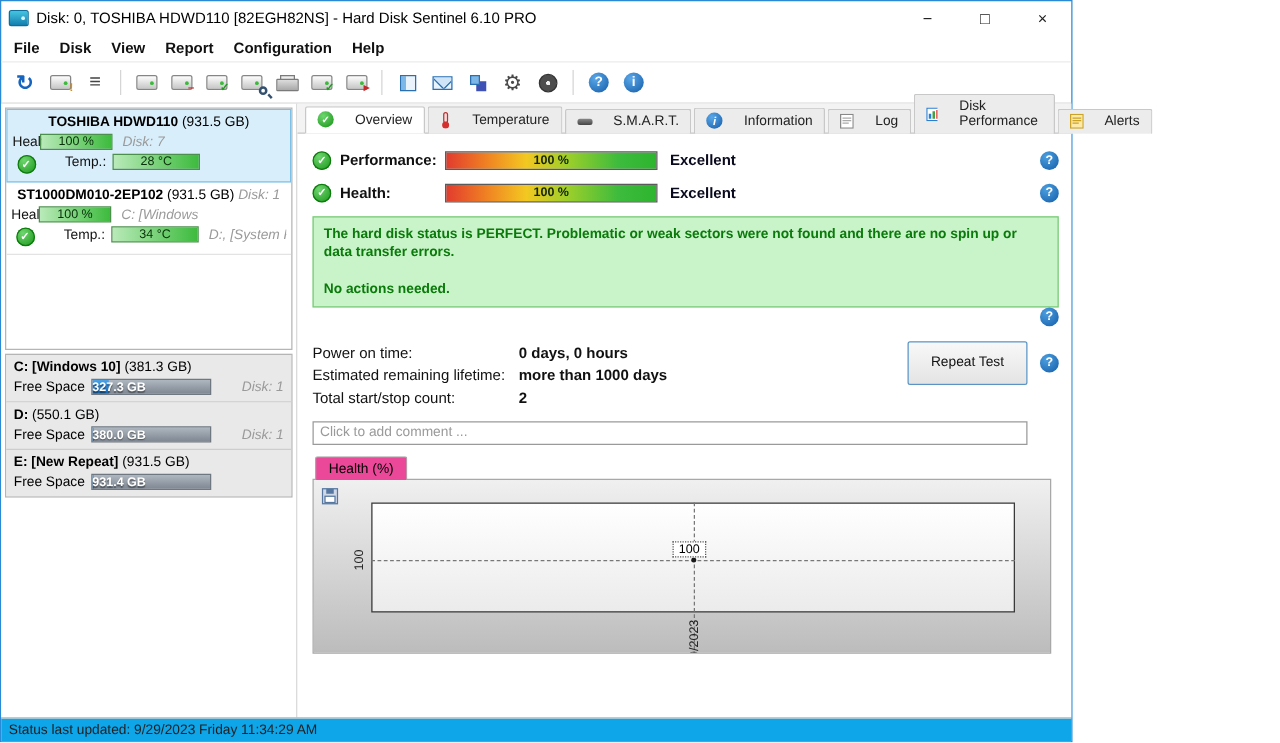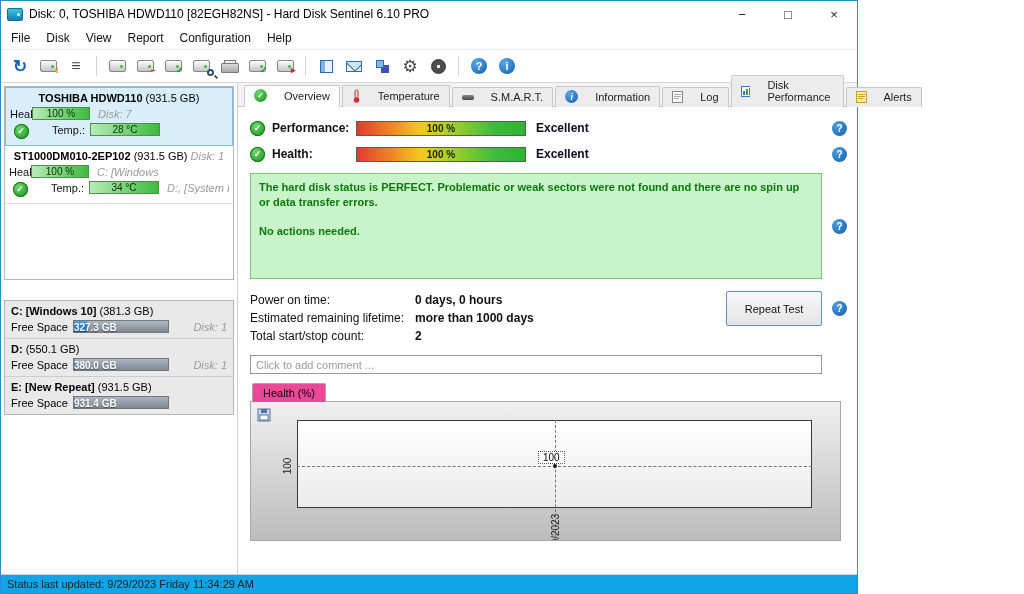--- a/index.html
+++ b/index.html
@@ -8,21 +8,21 @@
   .window { position:absolute; left:0; top:0; width:858px; height:594px; border:1px solid #2a8ad4; background:#fff; display:flex; flex-direction:column; }
 
   
   .titlebar { height:26px; flex:0 0 auto; display:flex; align-items:center; padding-left:6px; font-size:12px; color:#000; }
   .title-icon { width:16px; height:13px; border-radius:2px; background:linear-gradient(#45c3e0,#147fae); border:1px solid #0f6e99; margin-right:6px; position:relative; }
   .title-icon::after { content:""; position:absolute; right:2px; top:4px; width:3px; height:3px; border-radius:50%; background:#d8f6ff; }
   .win-controls { margin-left:auto; display:flex; height:100%; }
   .win-btn { width:46px; height:100%; border:none; background:transparent; font-size:13px; color:#222; display:flex; align-items:center; justify-content:center; font-family:"Liberation Sans",sans-serif; }
 
   
-  .menubar { height:22px; flex:0 0 auto; display:flex; align-items:center; font-size:12px; padding-left:2px; }
+  .menubar { height:22px; flex:0 0 auto; display:flex; align-items:center; font-size:12px; padding-left:2px;font-weight:bold; }
   .menu-item { padding:2px 8px; color:#111; }
 
   
   .toolbar { height:34px; flex:0 0 auto; display:flex; align-items:center; padding:0 6px; gap:2px; border-top:1px solid #ececec; border-bottom:1px solid #d7d7d7; }
   .tb { width:26px; height:26px; display:flex; align-items:center; justify-content:center; position:relative; }
   .tb-sep { width:1px; height:20px; background:#d5d5d5; margin:0 5px; }
   .glyph-refresh { color:#1565c0; font-size:17px; font-weight:bold; }
   .glyph-lines { color:#444; font-size:16px; }
   .drive { position:relative; width:17px; height:12px; border:1px solid #858585; border-radius:2px; background:linear-gradient(#fdfdfd,#c6c6c6); }
   .drive::after { content:""; position:absolute; right:2px; top:4px; width:3px; height:3px; border-radius:50%; background:#3cba3c; }
@@ -40,21 +40,21 @@
   .envelope::before { content:""; position:absolute; left:1px; top:-7px; width:12px; height:12px; transform:rotate(45deg); border:1px solid #2a6fb0; background:#cfe4f7; }
   .netwk { width:8px; height:8px; background:#7db7e8; border:1px solid #2a6fb0; box-shadow:5px 5px 0 #3f51b5; margin:-4px 0 0 -4px; }
   .glyph-gear { color:#4a4a4a; font-size:17px; }
   .cd { width:15px; height:15px; border-radius:50%; border:1px solid #333; background:radial-gradient(circle,#eee 0 18%,#4d4d4d 19% 100%); }
   .circle-ic { width:16px; height:16px; border-radius:50%; background:radial-gradient(circle at 35% 30%, #5aa7e8, #135ca8); color:#fff; font-size:11px; font-weight:bold; display:flex; align-items:center; justify-content:center; }
 
   
   .content { flex:1; display:flex; min-height:0; }
 
   
-  .sidebar { width:237px; flex:0 0 auto; border-right:1px solid #cfcfcf; padding:3px; display:flex; flex-direction:column; gap:20px; background:#fff; }
+  .sidebar { width:237px; flex:0 0 auto; border-right:1px solid #cfcfcf; padding:3px; display:flex; flex-direction:column; gap:3px; background:#fff; }
   .disk-list { border:1px solid #b5b5b5; height:194px; background:#fff; overflow:hidden; }
   .disk-card { padding:4px 4px 6px 4px; position:relative; border-bottom:1px solid #e3e3e3; }
   .disk-card.selected { background:#d9eefb; border:1px solid #7cc0e7; }
   .disk-title { text-align:center; font-size:11px; margin-bottom:3px; }
   .disk-title .nm { font-weight:bold; }
   .disk-title .rt { color:#9a9a9a; font-style:italic; }
   .disk-grid { display:grid; grid-template-columns:22px 58px 70px 1fr; row-gap:3px; align-items:center; font-size:11px; }
   .check-circle { width:15px; height:15px; border-radius:50%; background:radial-gradient(circle at 35% 30%, #6fd66f, #149114); box-shadow:inset 0 0 0 1px #0e7a0e; color:#fff; font-size:9px; font-weight:bold; display:flex; align-items:center; justify-content:center; }
   .dg-icon { grid-column:1; grid-row:2 / span 2; justify-self:center; }
   .dg-label { text-align:right; padding-right:5px; color:#111; }
@@ -80,21 +80,21 @@
   .t-check { width:13px; height:13px; border-radius:50%; background:radial-gradient(circle at 35% 30%, #6fd66f, #149114); color:#fff; font-size:8px; font-weight:bold; display:flex; align-items:center; justify-content:center; }
   .t-dash { width:12px; height:5px; border-radius:2px; background:linear-gradient(#888,#444); }
   .t-info { width:13px; height:13px; border-radius:50%; background:radial-gradient(circle at 35% 30%, #5aa7e8, #135ca8); color:#fff; font-size:9px; font-weight:bold; font-style:italic; display:flex; align-items:center; justify-content:center; }
 
   .overview-area { flex:1; padding:8px 10px 0 12px; display:flex; flex-direction:column; min-height:0; }
   .metric-row { display:flex; align-items:center; height:26px; font-size:12px; }
   .metric-label { font-weight:bold; width:84px; margin-left:7px; color:#111; }
   .gauge { width:170px; height:15px; border:1px solid #5a5a5a; background:linear-gradient(90deg,#e23b2e 0%,#ef7d23 18%,#f3c821 38%,#9ccf2a 58%,#3dbb3d 82%,#2eb52e 100%); font-size:10px; font-weight:bold; color:#13240a; display:flex; align-items:center; justify-content:center; }
   .rating { font-weight:bold; margin-left:10px; color:#0a0a1e; }
   .help { width:15px; height:15px; flex:0 0 auto; border-radius:50%; background:radial-gradient(circle at 35% 30%, #4c9fe0, #135ca8); color:#fff; font-size:10px; font-weight:bold; display:flex; align-items:center; justify-content:center; margin-left:auto; }
-  .message-row { display:flex; align-items:center; margin-top:6px; }
+  .message-row { display:flex; align-items:flex-end; margin-top:6px;flex-direction:column; }
   .message-box { flex:1; height:106px; background:#c9f3c9; border:1px solid #79c979; color:#0a7a0a; font-size:11px; font-weight:bold; padding:6px 8px; line-height:1.35; }
   .message-box .line2 { margin-top:14px; }
   .message-row .help { margin-left:10px; }
   .stats-row { display:flex; align-items:flex-start; margin-top:12px; font-size:12px; }
   .stats-table { flex:1; }
   .stat-line { display:flex; height:18px; align-items:center; }
   .stat-label { width:165px; color:#111; }
   .stat-value { font-weight:bold; color:#111; }
   .repeat-col { display:flex; align-items:center; gap:10px; }
   .btn { width:96px; height:35px; font-size:11px; background:linear-gradient(#f8f8f8,#e4e4e4); border:1px solid #5a93c4; border-radius:2px; font-family:"Liberation Sans",sans-serif; color:#111; }

